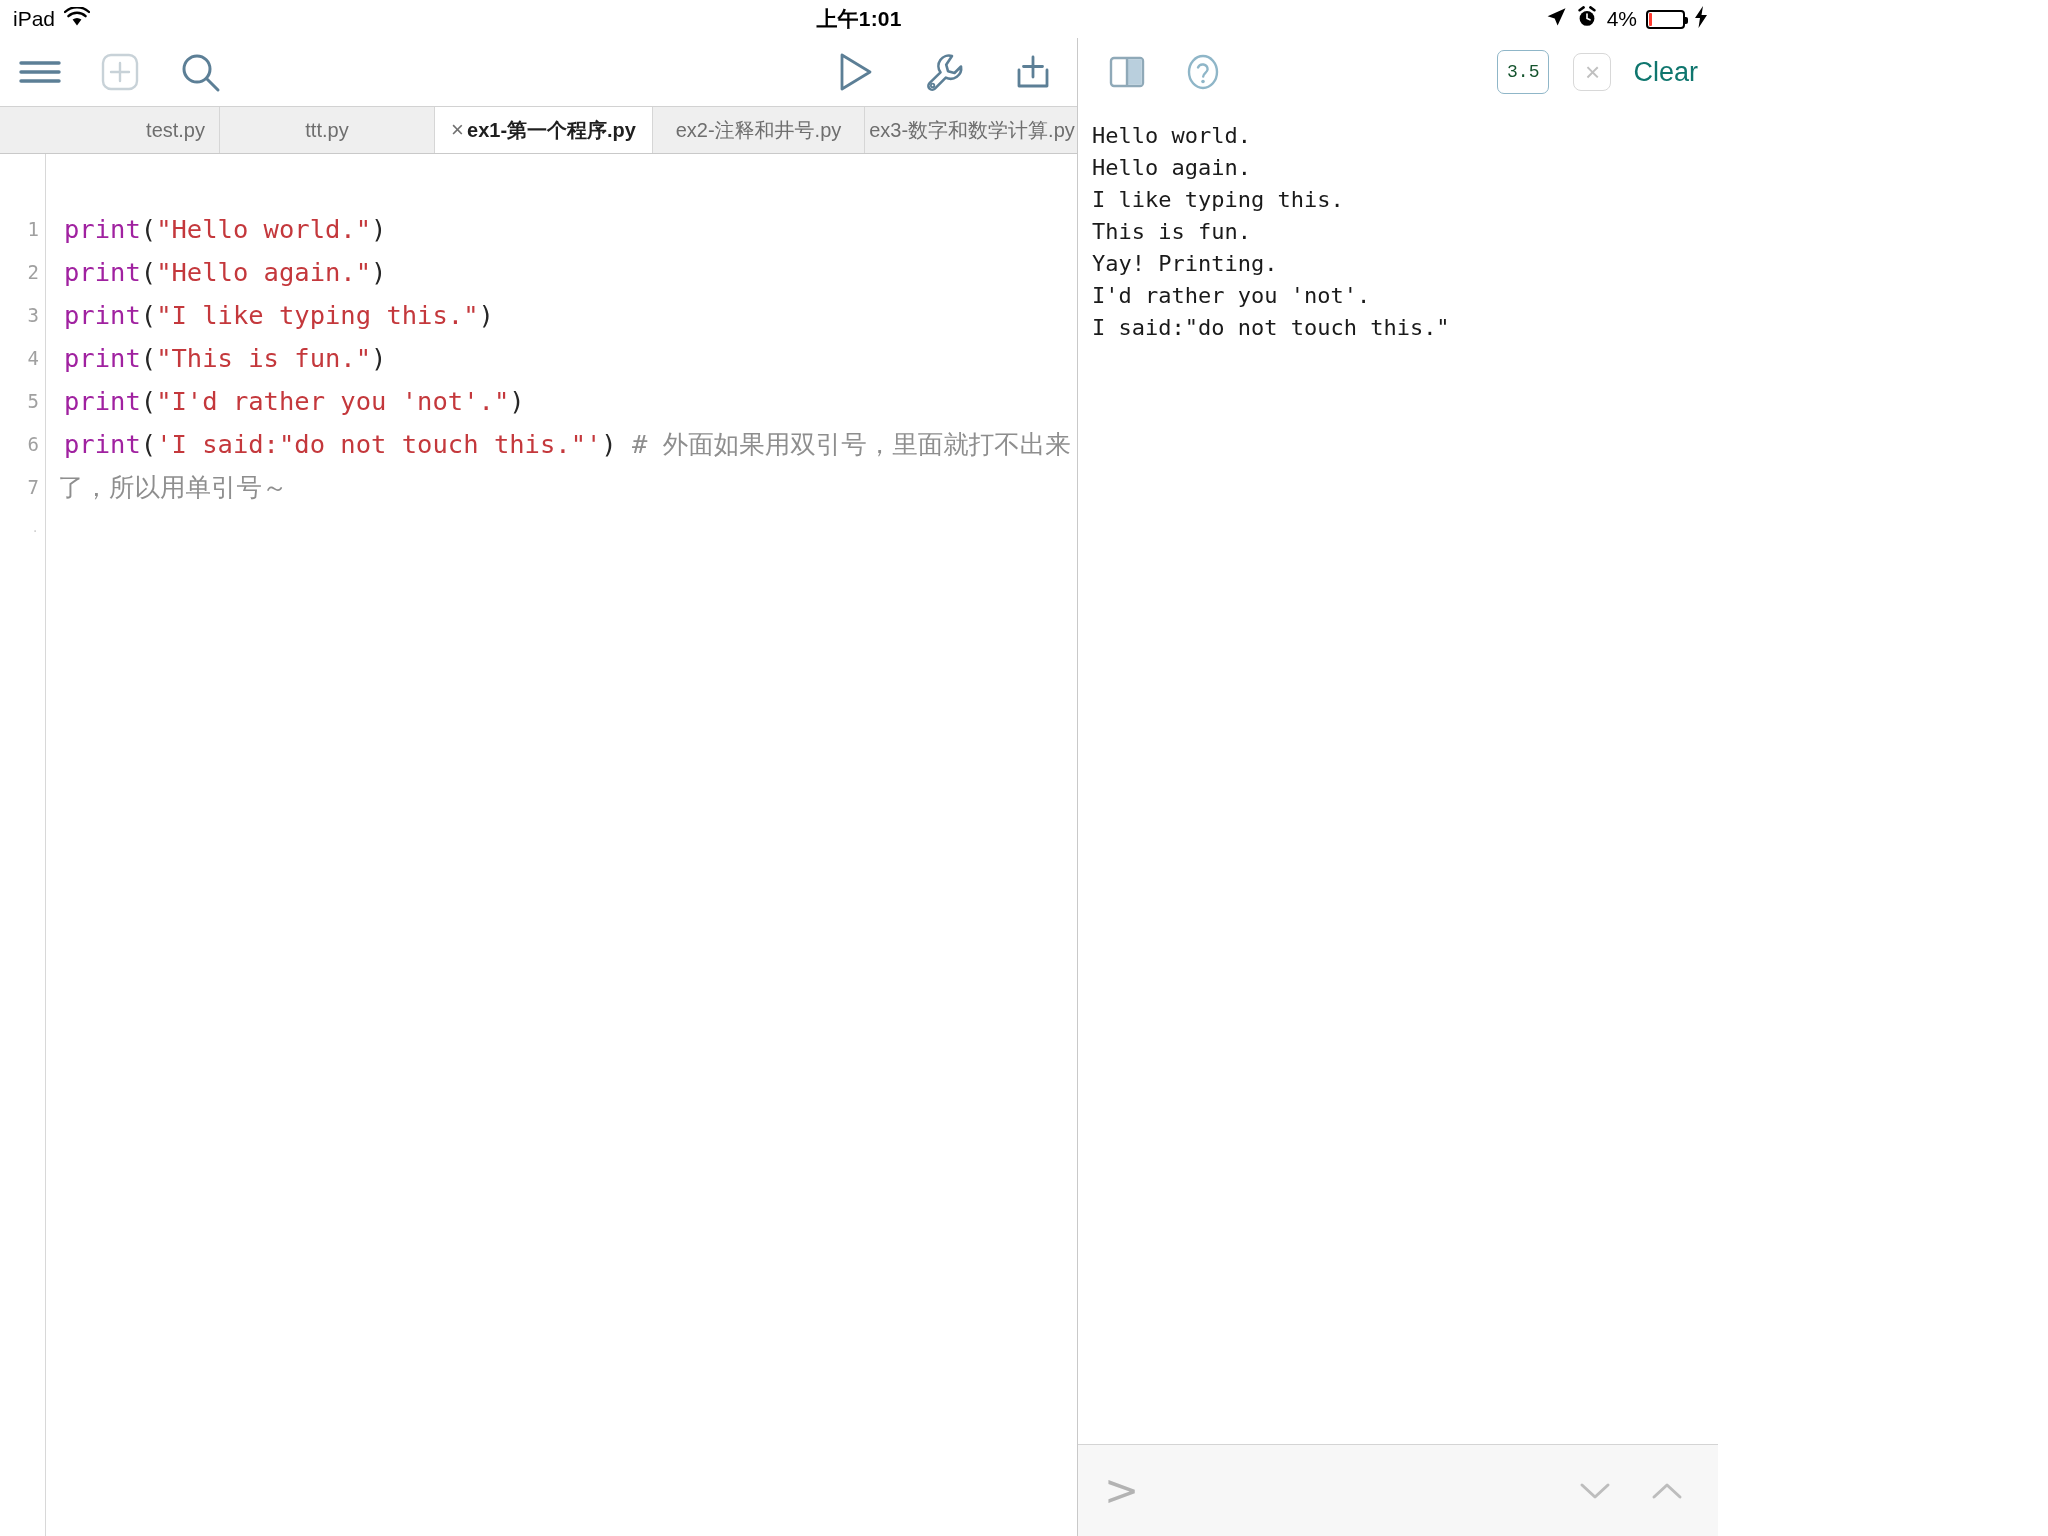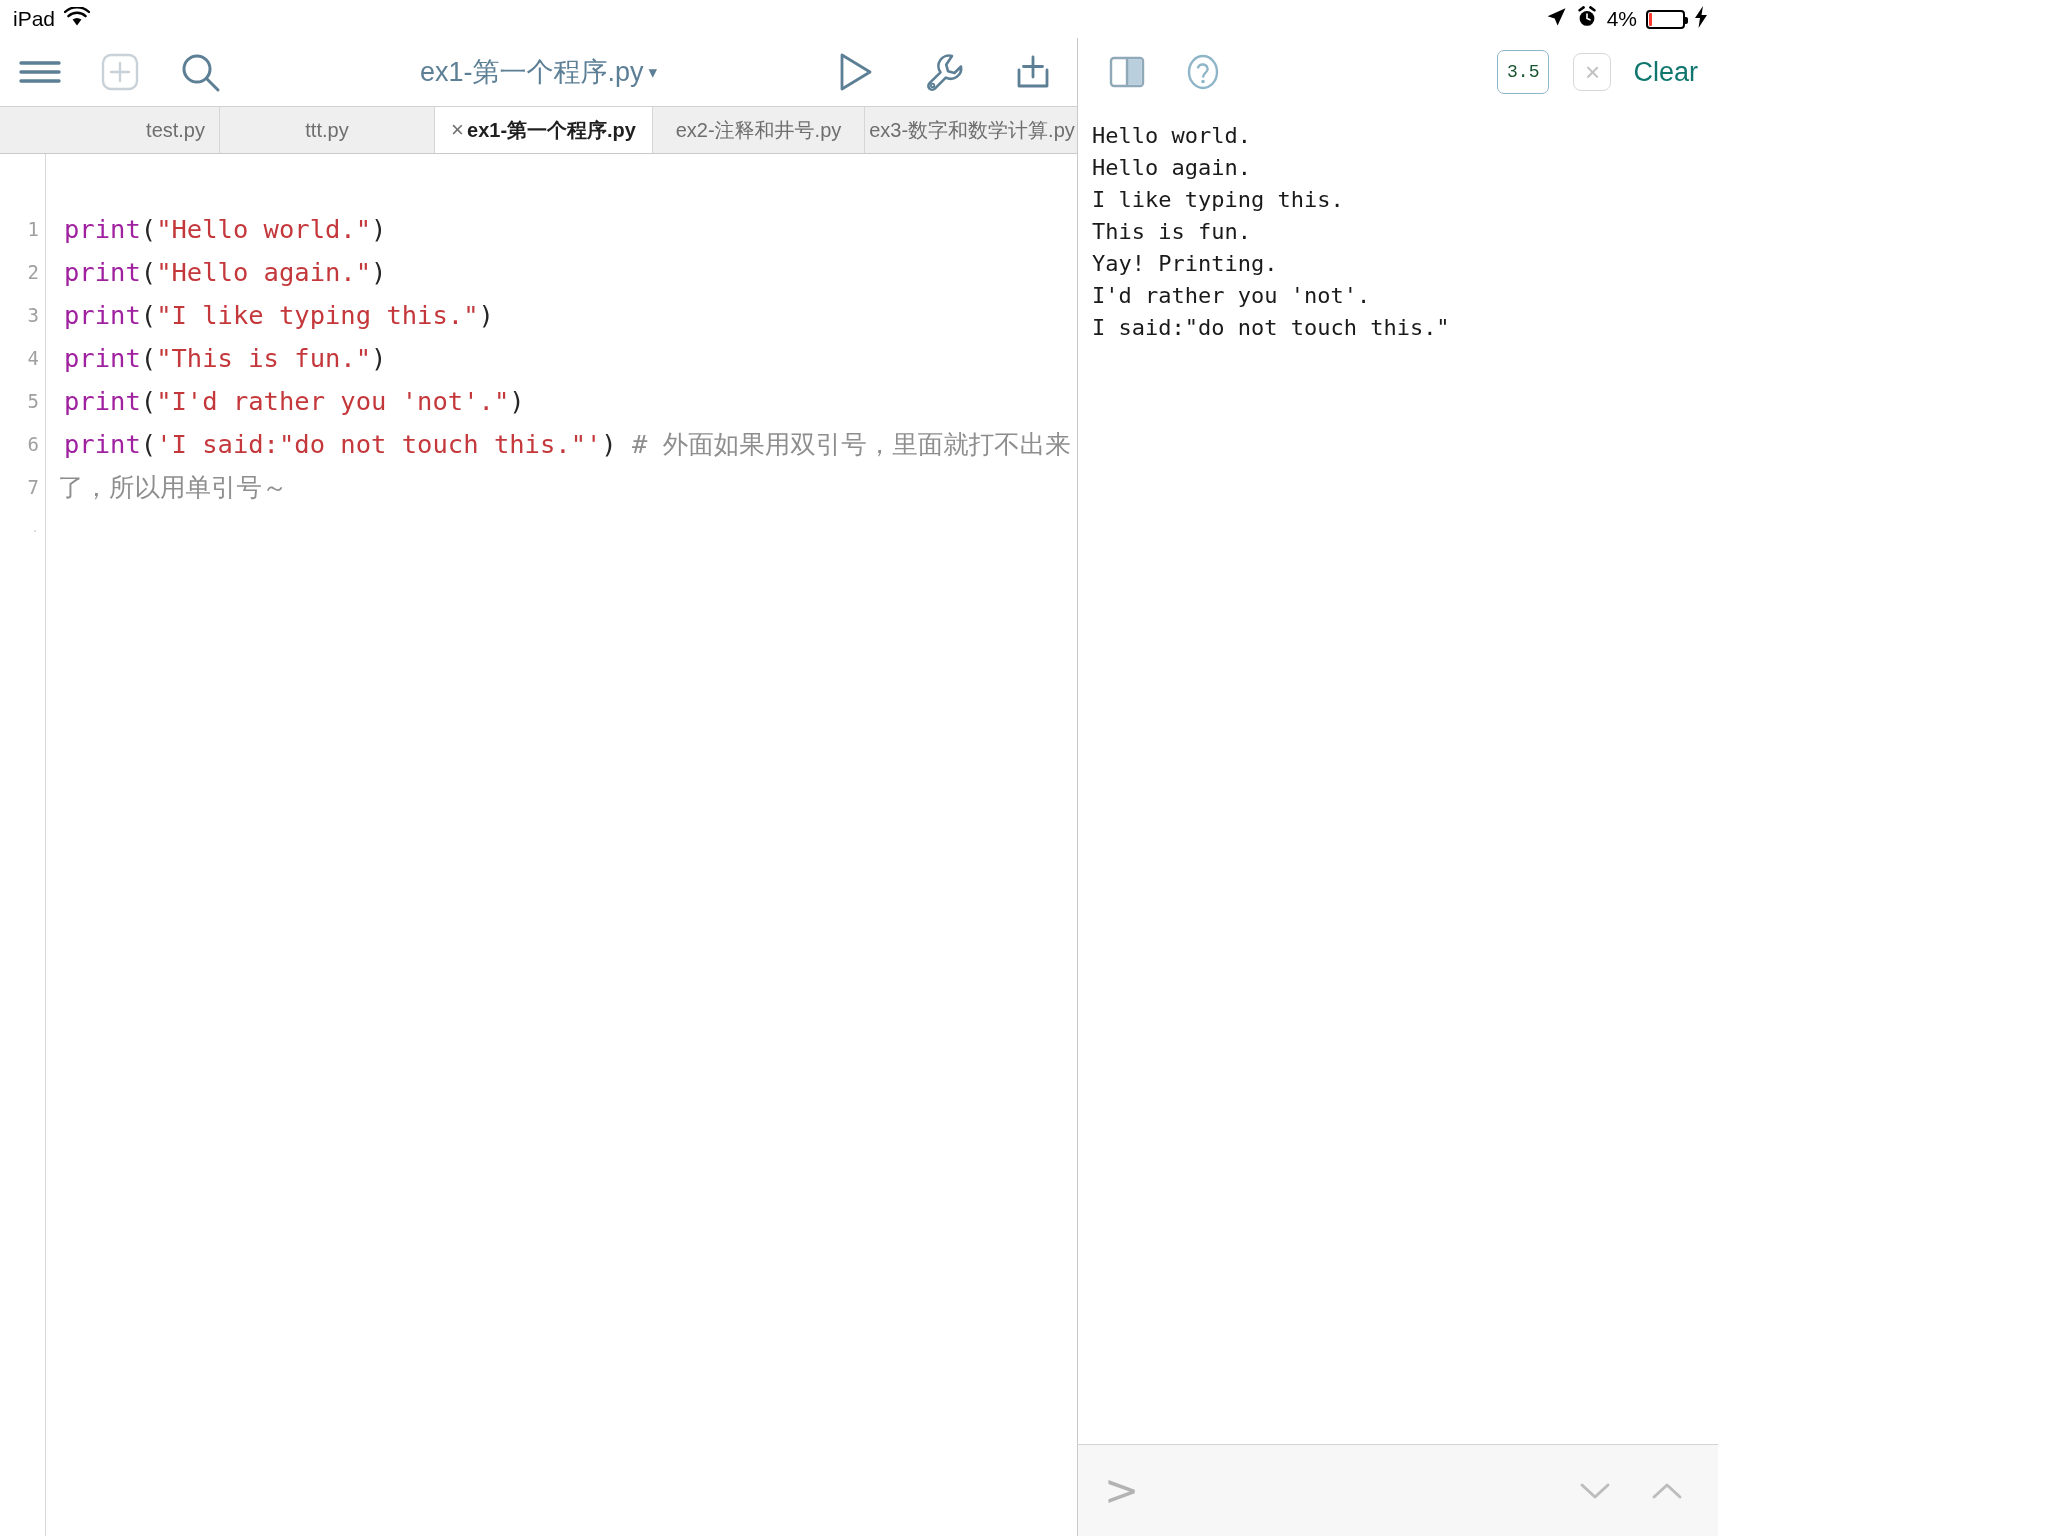--- a/index.html
+++ b/index.html
@@ -146,20 +146,21 @@
     <div class="sb-left">
       <span>iPad</span>
       <span class="ico">
         <svg width="26" height="20" viewBox="0 0 26 20">
           <path d="M13 18.5 L8.6 12.6 A7.4 7.4 0 0 1 17.4 12.6 Z" fill="#000"></path>
           <path d="M4.4 9.2 A12.6 12.6 0 0 1 21.6 9.2" fill="none" stroke="#000" stroke-width="2.4" stroke-linecap="round"></path>
           <path d="M1 5 A17.5 17.5 0 0 1 25 5" fill="none" stroke="#000" stroke-width="2.4" stroke-linecap="round"></path>
         </svg>
       </span>
     </div>
+    <div class="sb-center">上午1:01</div>
     <div class="sb-right">
       <span class="ico">
         <svg width="22" height="22" viewBox="0 0 22 22">
           <path d="M20.5 2.2 L2.6 10.2 L9.7 12.4 L12.6 19.6 Z" fill="#000"></path>
         </svg>
       </span>
       <span class="ico">
         <svg width="22" height="22" viewBox="0 0 22 22">
           <circle cx="11" cy="12.4" r="7.4" fill="#000"></circle>
           <path d="M3.6 4.2 L7.6 1.4 M18.4 4.2 L14.4 1.4" stroke="#000" stroke-width="2.6" stroke-linecap="round"></path>
@@ -200,23 +201,20 @@
             </svg>
           </span>
           <span class="icon-btn">
             <svg class="ico" width="44" height="44" viewBox="0 0 44 44">
               <circle cx="19" cy="19" r="13" fill="none" stroke="#5c7f96" stroke-width="3"></circle>
               <line x1="28.5" y1="28.5" x2="40" y2="40" stroke="#5c7f96" stroke-width="3" stroke-linecap="round"></line>
             </svg>
           </span>
         </div>
 
-        <div class="tb-title">
-          <span>ex1-第一个程序.py</span><span class="caret">▾</span>
-        </div>
 
         <div class="tb-right">
           <span class="icon-btn">
             <svg class="ico" width="40" height="44" viewBox="0 0 40 44">
               <path d="M7 5 L35 22 L7 39 Z" fill="none" stroke="#5c7f96" stroke-width="2.8" stroke-linejoin="round"></path>
             </svg>
           </span>
           <span class="icon-btn">
             <svg class="ico" width="44" height="44" viewBox="0 0 44 44">
               <path d="M31 6 a10.5 10.5 0 0 0 -11.5 16.3 L8.5 33.2 a3.8 3.8 0 0 0 5.4 5.4 L24.8 27.6 A10.5 10.5 0 0 0 40 16.5 L33.5 23 L27 21.2 L25.2 14.7 Z" fill="none" stroke="#5c7f96" stroke-width="2.6" stroke-linejoin="round"></path>

